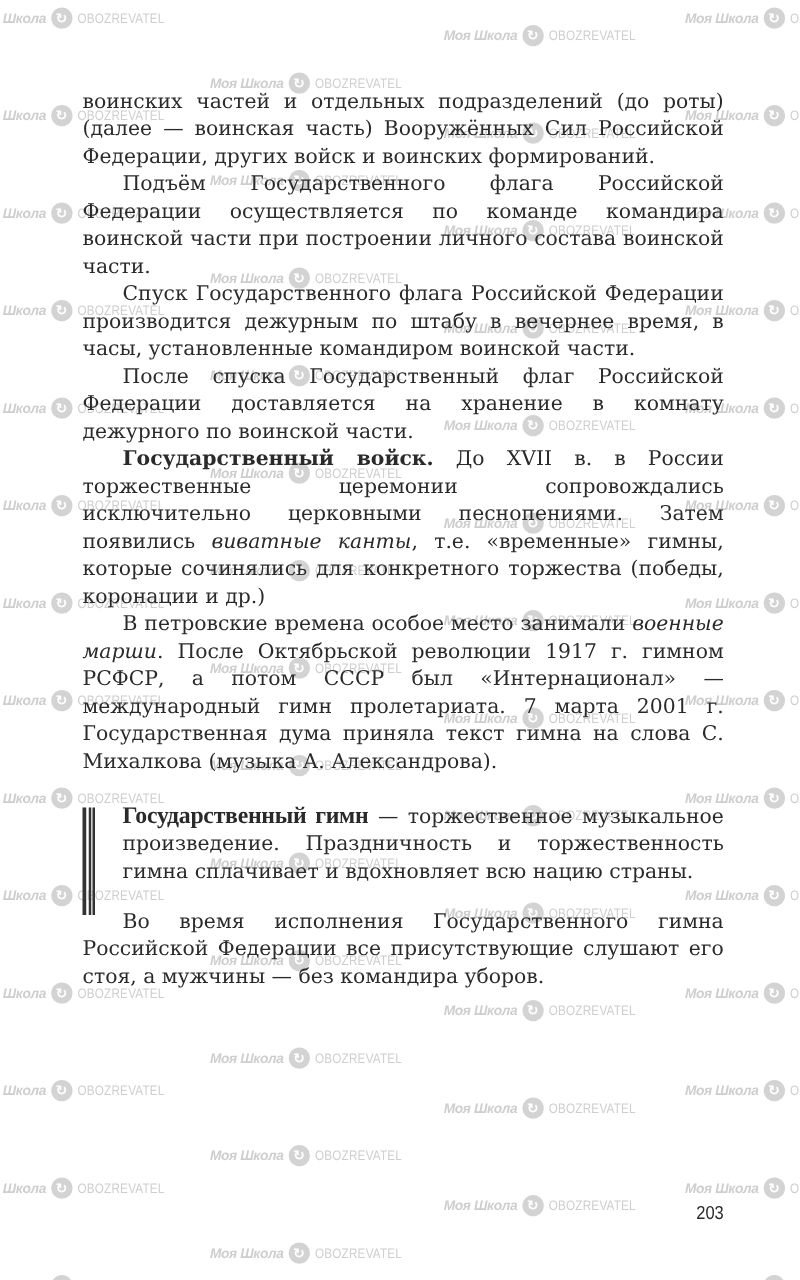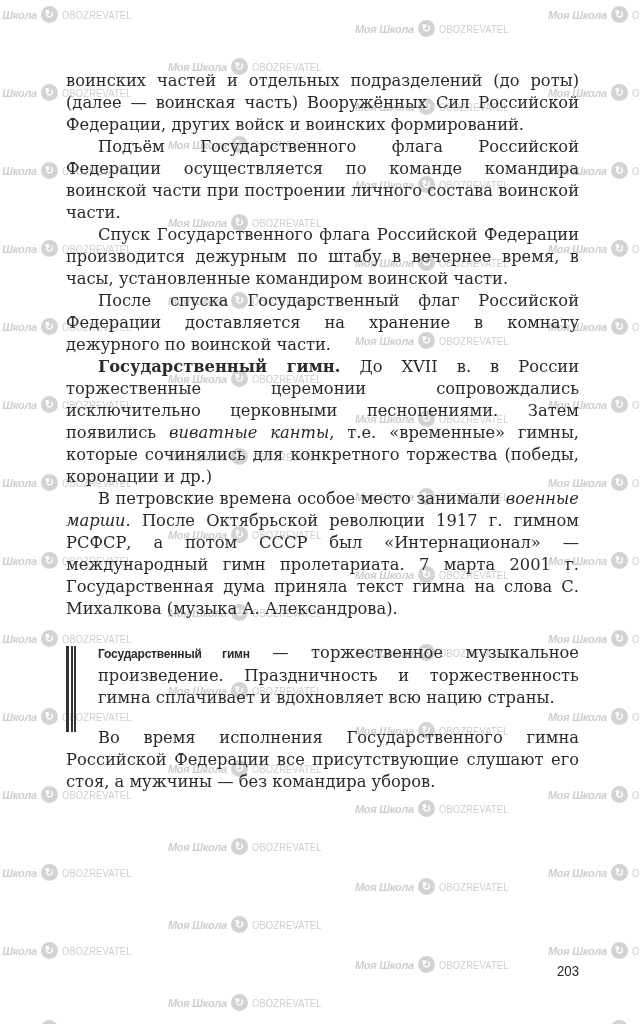--- a/index.html
+++ b/index.html
@@ -38,22 +38,22 @@
   }
   .note-bar {
     position: absolute; left: 0; top: 4px; width: 9px; height: 86px;
   }
   .note-bar span { position: absolute; top: 0; bottom: 0; background: #333; }
   .note-bar .l1 { left: 0; width: 3px; }
   .note-bar .l2 { left: 5px; width: 1.5px; }
   .note-bar .l3 { left: 8px; width: 1.5px; }
   .note .p { font-size: 16.3px; line-height: 22px; }
   .note .term {
-    font-family: Liberation Sans, sans-serif; font-weight: bold;
-    font-size: 12px; letter-spacing: -0.2px;
+    font-family: Liberation Serif, serif; font-weight: bold;
+    font-size: 19px; letter-spacing: -0.2px;
   }
   .after-note { margin-top: 18px; }
   .page-number {
     position: absolute; right: 61px; top: 962px;
     font-family: "Liberation Sans", sans-serif; font-size: 15px;
     color: #2a2a2a; z-index: 1; transform: scaleX(0.88); transform-origin: right;
   }
 </style>
 </head>
 <body>
@@ -330,21 +330,21 @@
       <span class="wm-site">OBOZREVATEL</span>
     </div>
   </div>
 
 <div class="page">
   <p class="p">воинских частей и отдельных подразделений (до роты) (далее — воинская часть) Вооружённых Сил Российской Федерации, других войск и воинских формирований.</p>
   <p class="p indent">Подъём Государственного флага Российской Федерации осуществляется по команде командира воинской части при построении личного состава воинской части.</p>
   <p class="p indent">Спуск Государственного флага Российской Федерации производится дежурным по штабу в вечернее время, в часы, установленные командиром воинской части.</p>
   <p class="p indent">После спуска Государственный флаг Российской Федерации доставляется на хранение в комнату дежурного по воинской части.</p>
 
-  <p class="p indent"><b>Государственный гимн.</b><span> До XVII в. в России торжественные церемонии сопровождались исключительно церковными песнопениями. Затем появились </span><i>виватные канты</i><span>, т.е. «временные» гимны, которые сочинялись для конкретного торжества (победы, коронации и др.)</span></p>
+  <p class="p indent"><b>Государственный войск.</b><span> До XVII в. в России торжественные церемонии сопровождались исключительно церковными песнопениями. Затем появились </span><i>виватные канты</i><span>, т.е. «временные» гимны, которые сочинялись для конкретного торжества (победы, коронации и др.)</span></p>
   <p class="p indent"><span>В петровские времена особое место занимали </span><i>военные марши</i><span>. После Октябрьской революции 1917 г. гимном РСФСР, а потом СССР был «Интернационал» — международный гимн пролетариата. 7 марта 2001 г. Государственная дума приняла текст гимна на слова С. Михалкова (музыка А. Александрова).</span></p>
 
   <div class="note">
     <div class="note-bar">
       <span class="l1"></span>
         <span class="l2"></span>
         <span class="l3"></span>
     </div>
     <p class="p"><span class="term">Государственный гимн</span><span> — торжественное музыкальное произведение. Праздничность и торжественность гимна сплачивает и вдохновляет всю нацию страны.</span></p>
   </div>

